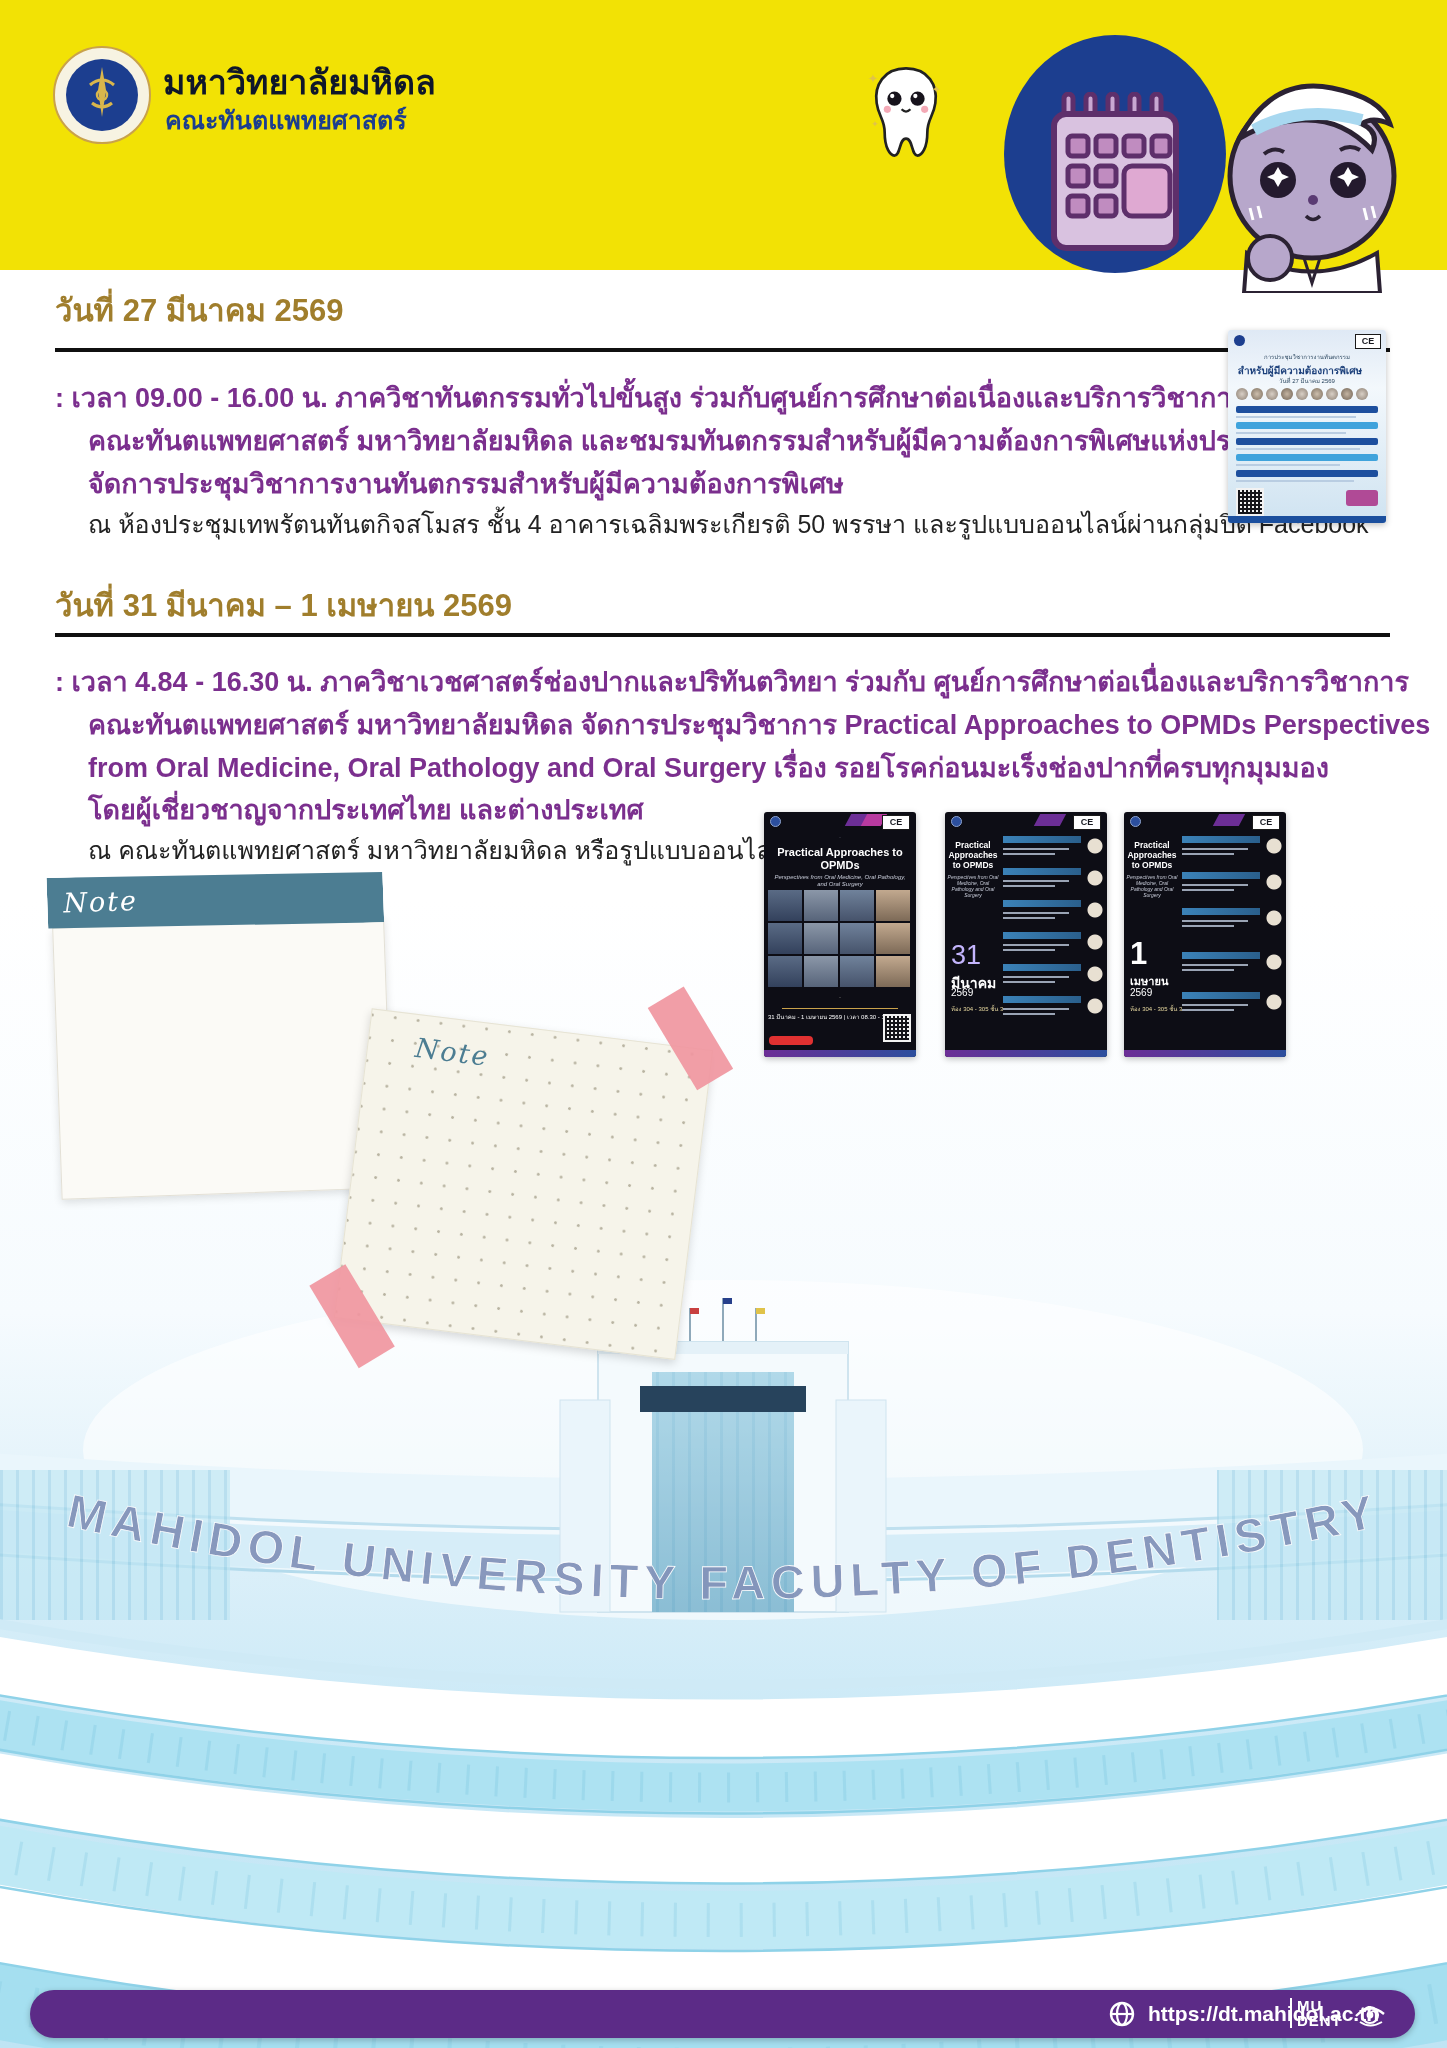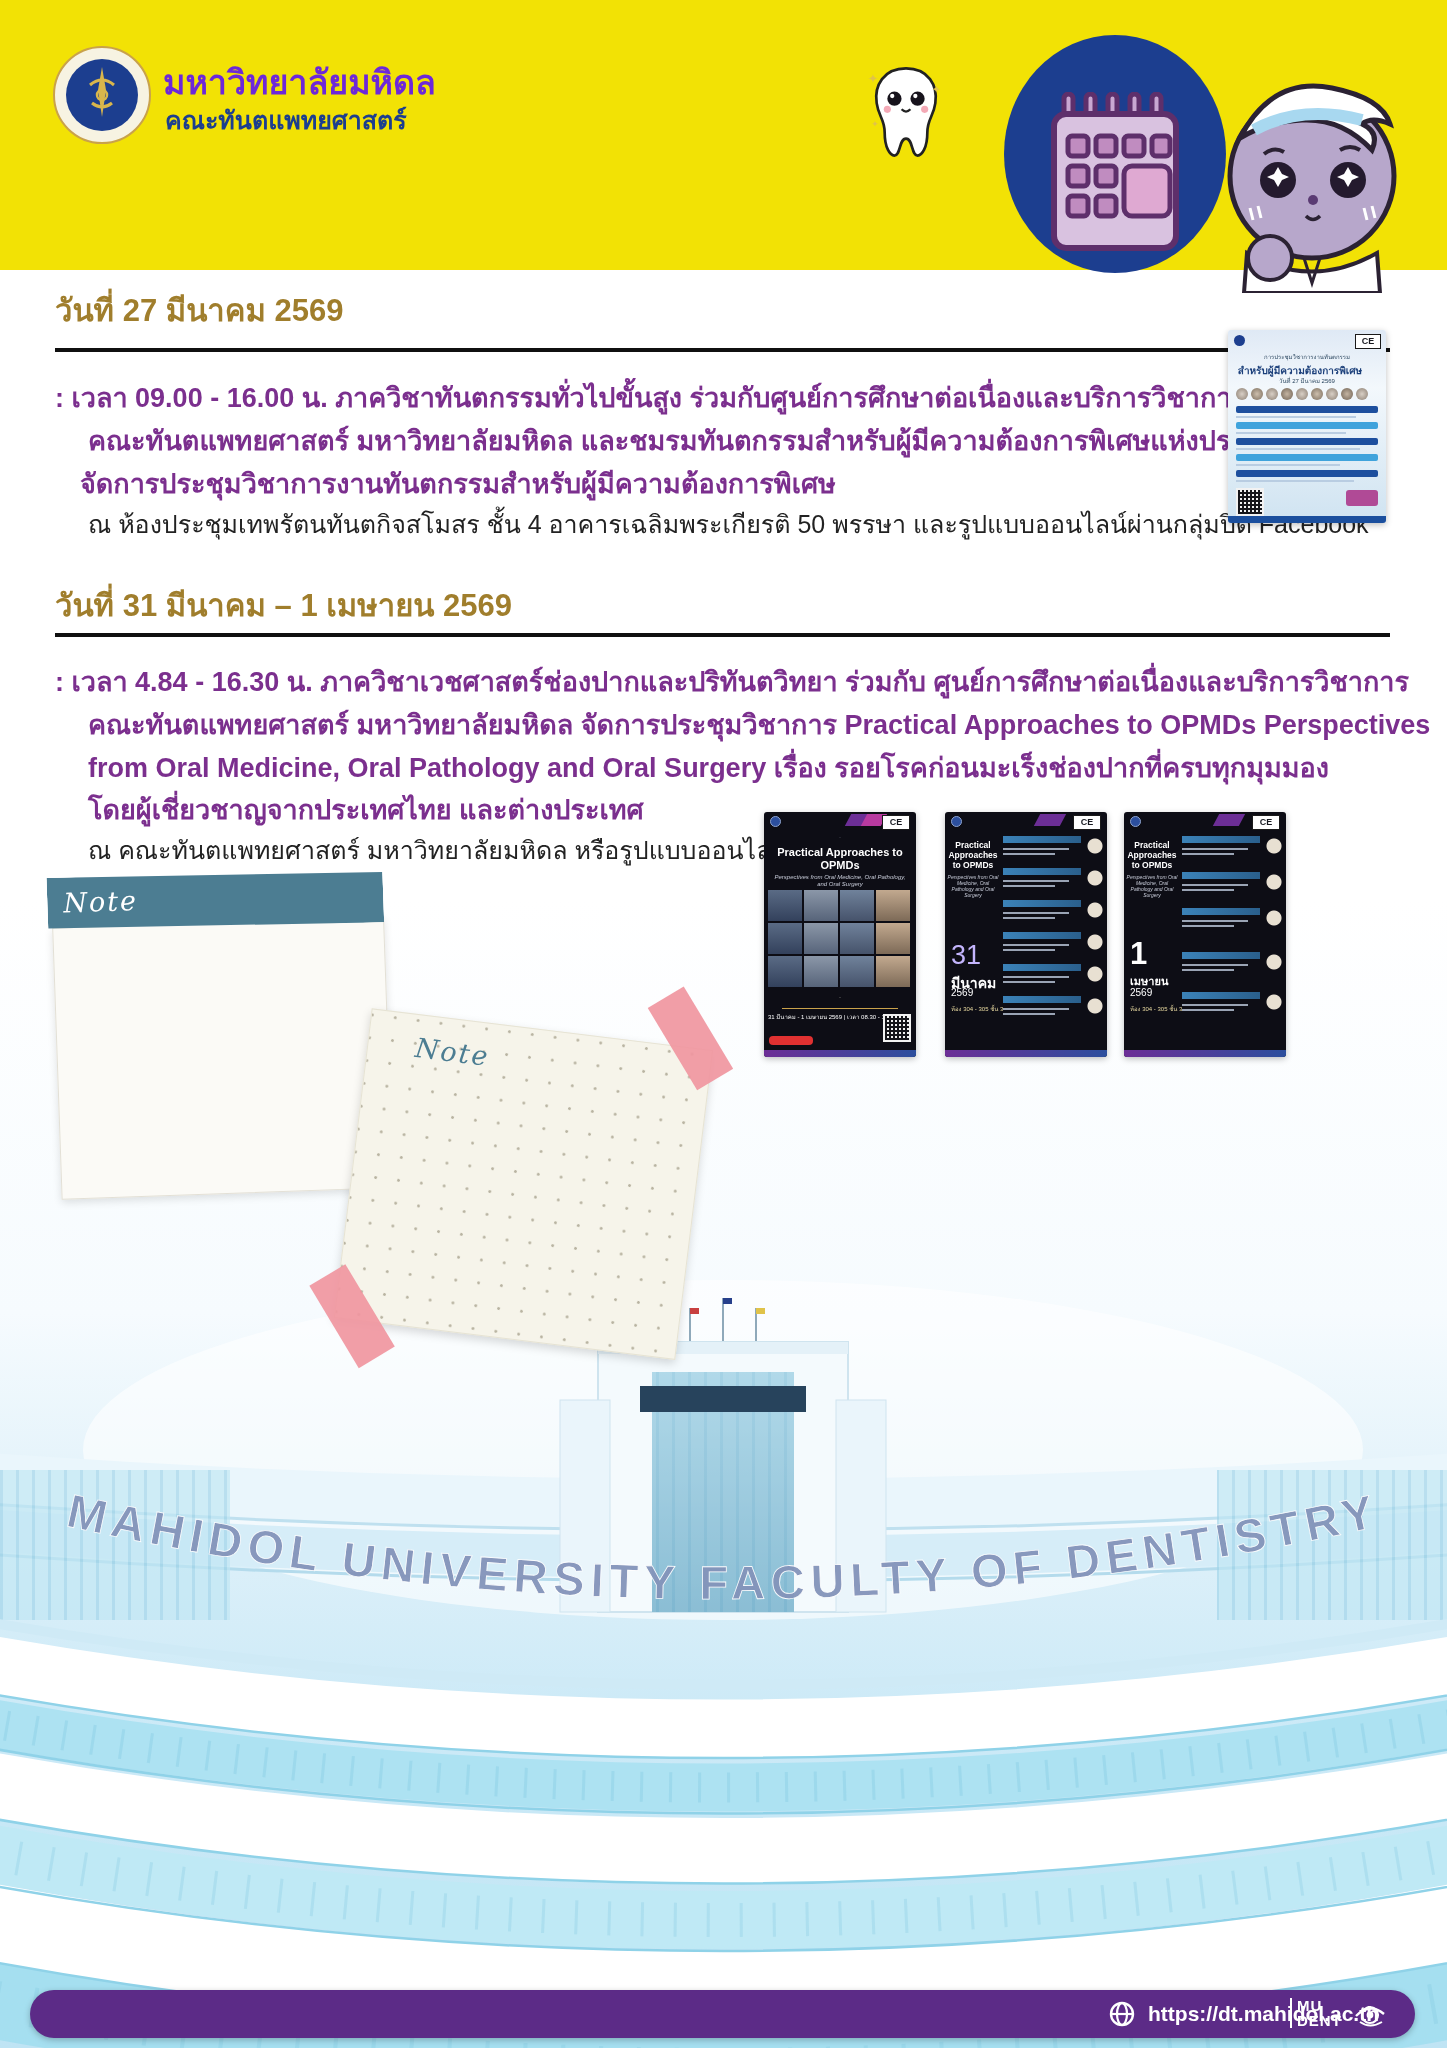--- a/index.html
+++ b/index.html
@@ -10,21 +10,21 @@
   }
   .abs{position:absolute;}
 
   
   .bg-sky{left:0;top:900px;width:1447px;height:1148px;
     background:linear-gradient(180deg,#ffffff 0%,#f6fbfe 36%,#e2f2fa 52%,#cdeaf7 70%,#bfe4f4 100%);}
   .building-svg{left:0;top:1280px;width:1447px;height:768px;}
 
   
   .header{left:0;top:0;width:1447px;height:270px;background:#F2E205;}
-  .org-text1{left:163px;top:55px;font-size:34px;font-weight:bold;color:#6d28d9;white-space:nowrap;}
+  .org-text1{left:163px;top:55px;font-size:34px;font-weight:bold;color:#0f172a;white-space:nowrap;}
   .org-text2{left:165px;top:100px;font-size:25px;font-weight:bold;color:#1C3E8F;white-space:nowrap;}
   .main-title{left:330px;top:100px;width:740px;text-align:center;color:#1C3E8F;font-weight:bold;}
   .main-title .t1{font-size:57px;line-height:66px;}
   .main-title .t2{font-size:57px;line-height:66px;}
   .blue-circle{left:1004px;top:35px;width:222px;height:238px;border-radius:50%;background:#1C3E8F;}
 
   
   .date-heading{font-size:31px;font-weight:bold;color:#A07E2C;white-space:nowrap;}
   .divider{left:55px;width:1335px;height:4px;background:#101010;}
   .ev-line{font-size:27px;font-weight:bold;color:#7B2F8E;white-space:nowrap;}
@@ -216,21 +216,21 @@
       <path d="M152,150 l3,12 M160,148 l3,12" stroke="#fff" stroke-width="3"></path>
       <circle cx="58" cy="200" r="22" fill="#B7A7CB" stroke="#2b2233" stroke-width="4"></circle>
     </svg>
   </div>
 
   <section>
     <div class="abs date-heading" style="left:55px;top:285px">วันที่ 27 มีนาคม 2569</div>
     <div class="abs divider" style="top:348px"></div>
     <div class="abs ev-line" style="left:55px;top:376px">:  เวลา 09.00 - 16.00 น. ภาควิชาทันตกรรมทั่วไปขั้นสูง ร่วมกับศูนย์การศึกษาต่อเนื่องและบริการวิชาการ</div>
     <div class="abs ev-line" style="left:88px;top:419px">คณะทันตแพทยศาสตร์ มหาวิทยาลัยมหิดล และชมรมทันตกรรมสำหรับผู้มีความต้องการพิเศษแห่งประเทศไทย</div>
-    <div class="abs ev-line" style="left:80px;top:462px">จัดการประชุมวิชาการงานทันตกรรมสำหรับผู้มีความต้องการพิเศษ</div>
+    <div class="abs ev-line" style="left:88px;top:462px">จัดการประชุมวิชาการงานทันตกรรมสำหรับผู้มีความต้องการพิเศษ</div>
     <div class="abs ev-loc" style="left:88px;top:504px">ณ ห้องประชุมเทพรัตนทันตกิจสโมสร ชั้น 4 อาคารเฉลิมพระเกียรติ 50 พรรษา และรูปแบบออนไลน์ผ่านกลุ่มปิด Facebook</div>
 
     <div class="abs poster poster-light" style="left:1228px;top:330px;width:158px;height:193px">
       <div class="abs ce-box" style="right:5px;top:4px;width:24px;height:13px">CE</div>
       <div class="abs" style="left:6px;top:5px;width:11px;height:11px;border-radius:50%;background:#1C3E8F"></div>
       <div class="abs tiny" style="left:0;top:24px;width:158px;text-align:center;color:#27435c">การประชุมวิชาการงานทันตกรรม</div>
       <div class="abs" style="left:0;top:33px;width:144px;text-align:center;color:#1b3f7a;font-weight:bold;font-size:10px">สำหรับผู้มีความต้องการพิเศษ</div>
       <div class="abs tiny" style="left:0;top:48px;width:158px;text-align:center;color:#27435c">วันที่ 27 มีนาคม 2569</div>
       <div class="abs" style="left:8px;top:58px;display:flex;gap:3px">
         <div style="width:12px;height:12px;border-radius:50%;background:radial-gradient(#d8cfc5,#8a7d70)"></div>

